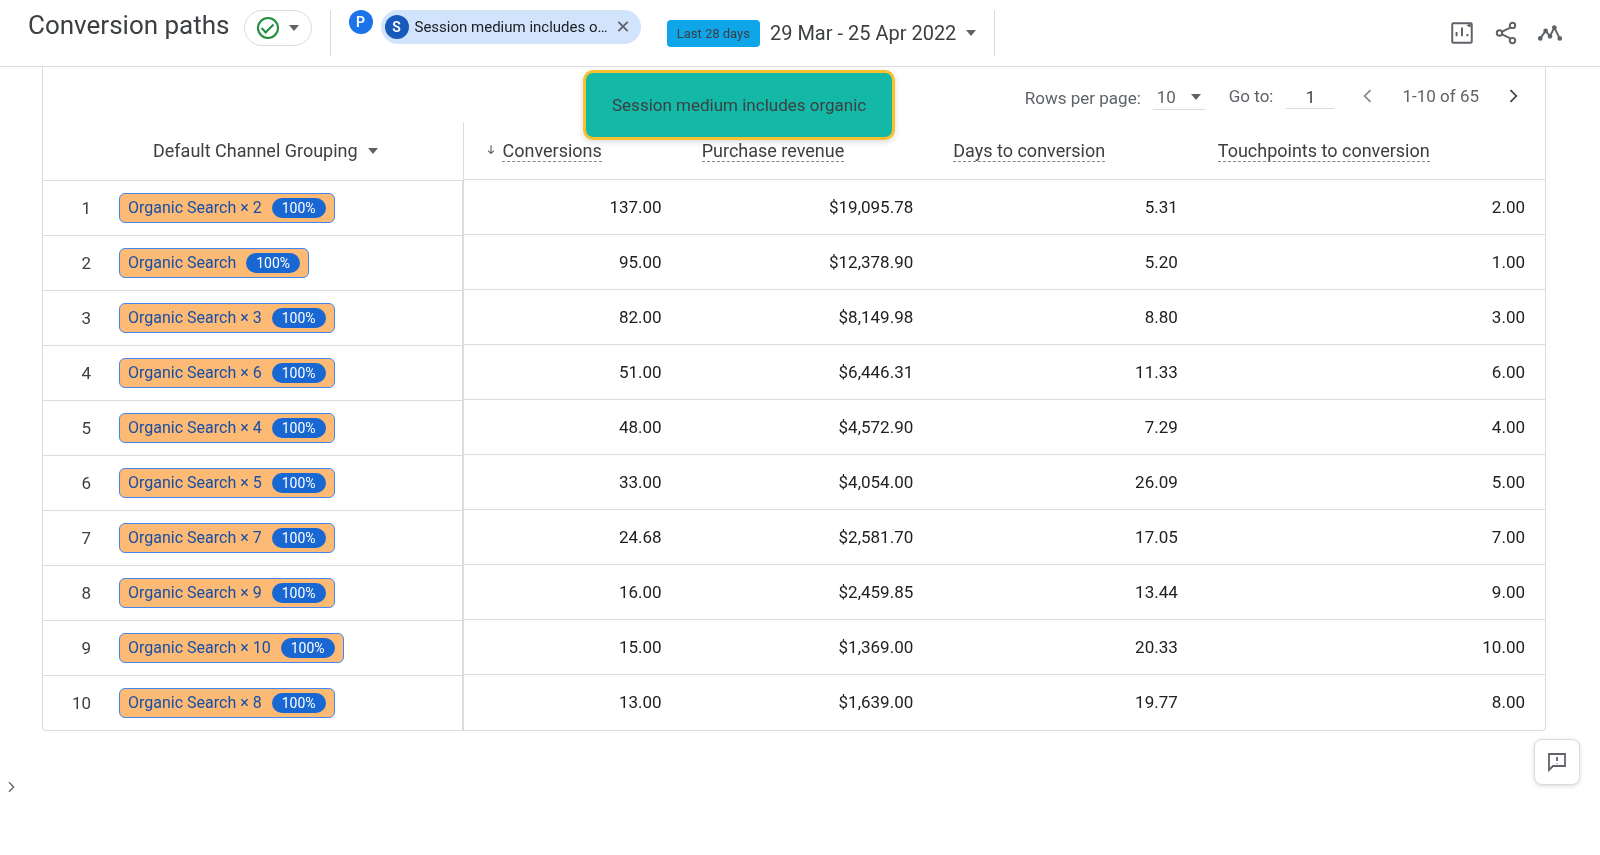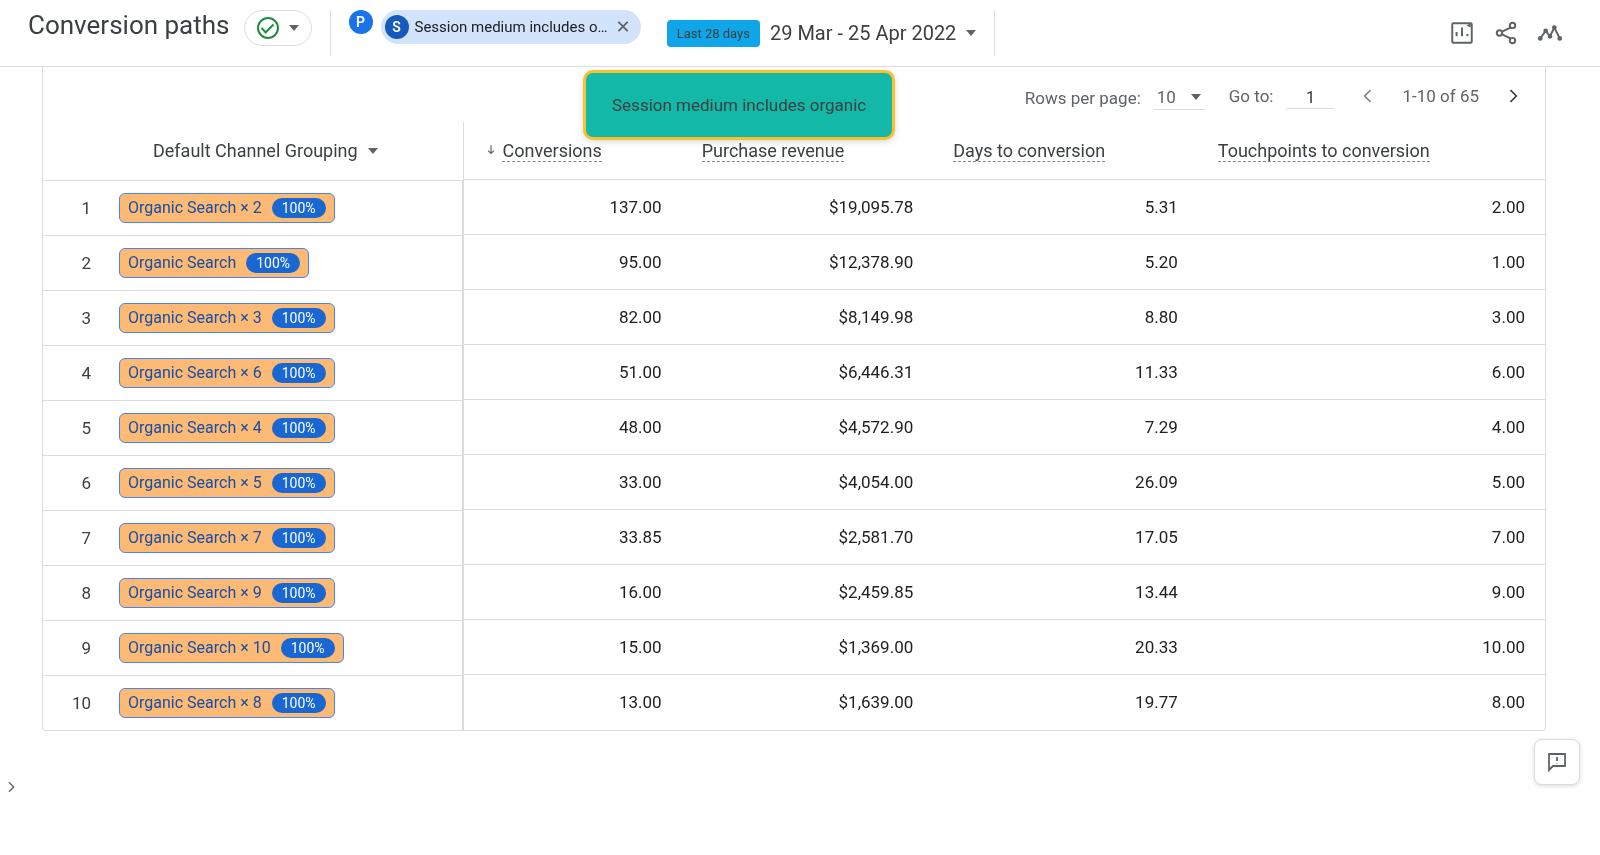--- a/index.html
+++ b/index.html
@@ -288,21 +288,21 @@
           <td class="metric">5.00</td>
         </tr>
         <tr class="row">
           <td class="dimcol">
             <span class="rownum">7</span>
             <span class="path-chip">
               <span class="path-chip-label">Organic Search × 7</span>
               <span class="pct-badge">100%</span>
             </span>
           </td>
-          <td class="metric">33.85</td>
+          <td class="metric">24.68</td>
           <td class="metric">$2,581.70</td>
           <td class="metric">17.05</td>
           <td class="metric">7.00</td>
         </tr>
         <tr class="row">
           <td class="dimcol">
             <span class="rownum">8</span>
             <span class="path-chip">
               <span class="path-chip-label">Organic Search × 9</span>
               <span class="pct-badge">100%</span>

